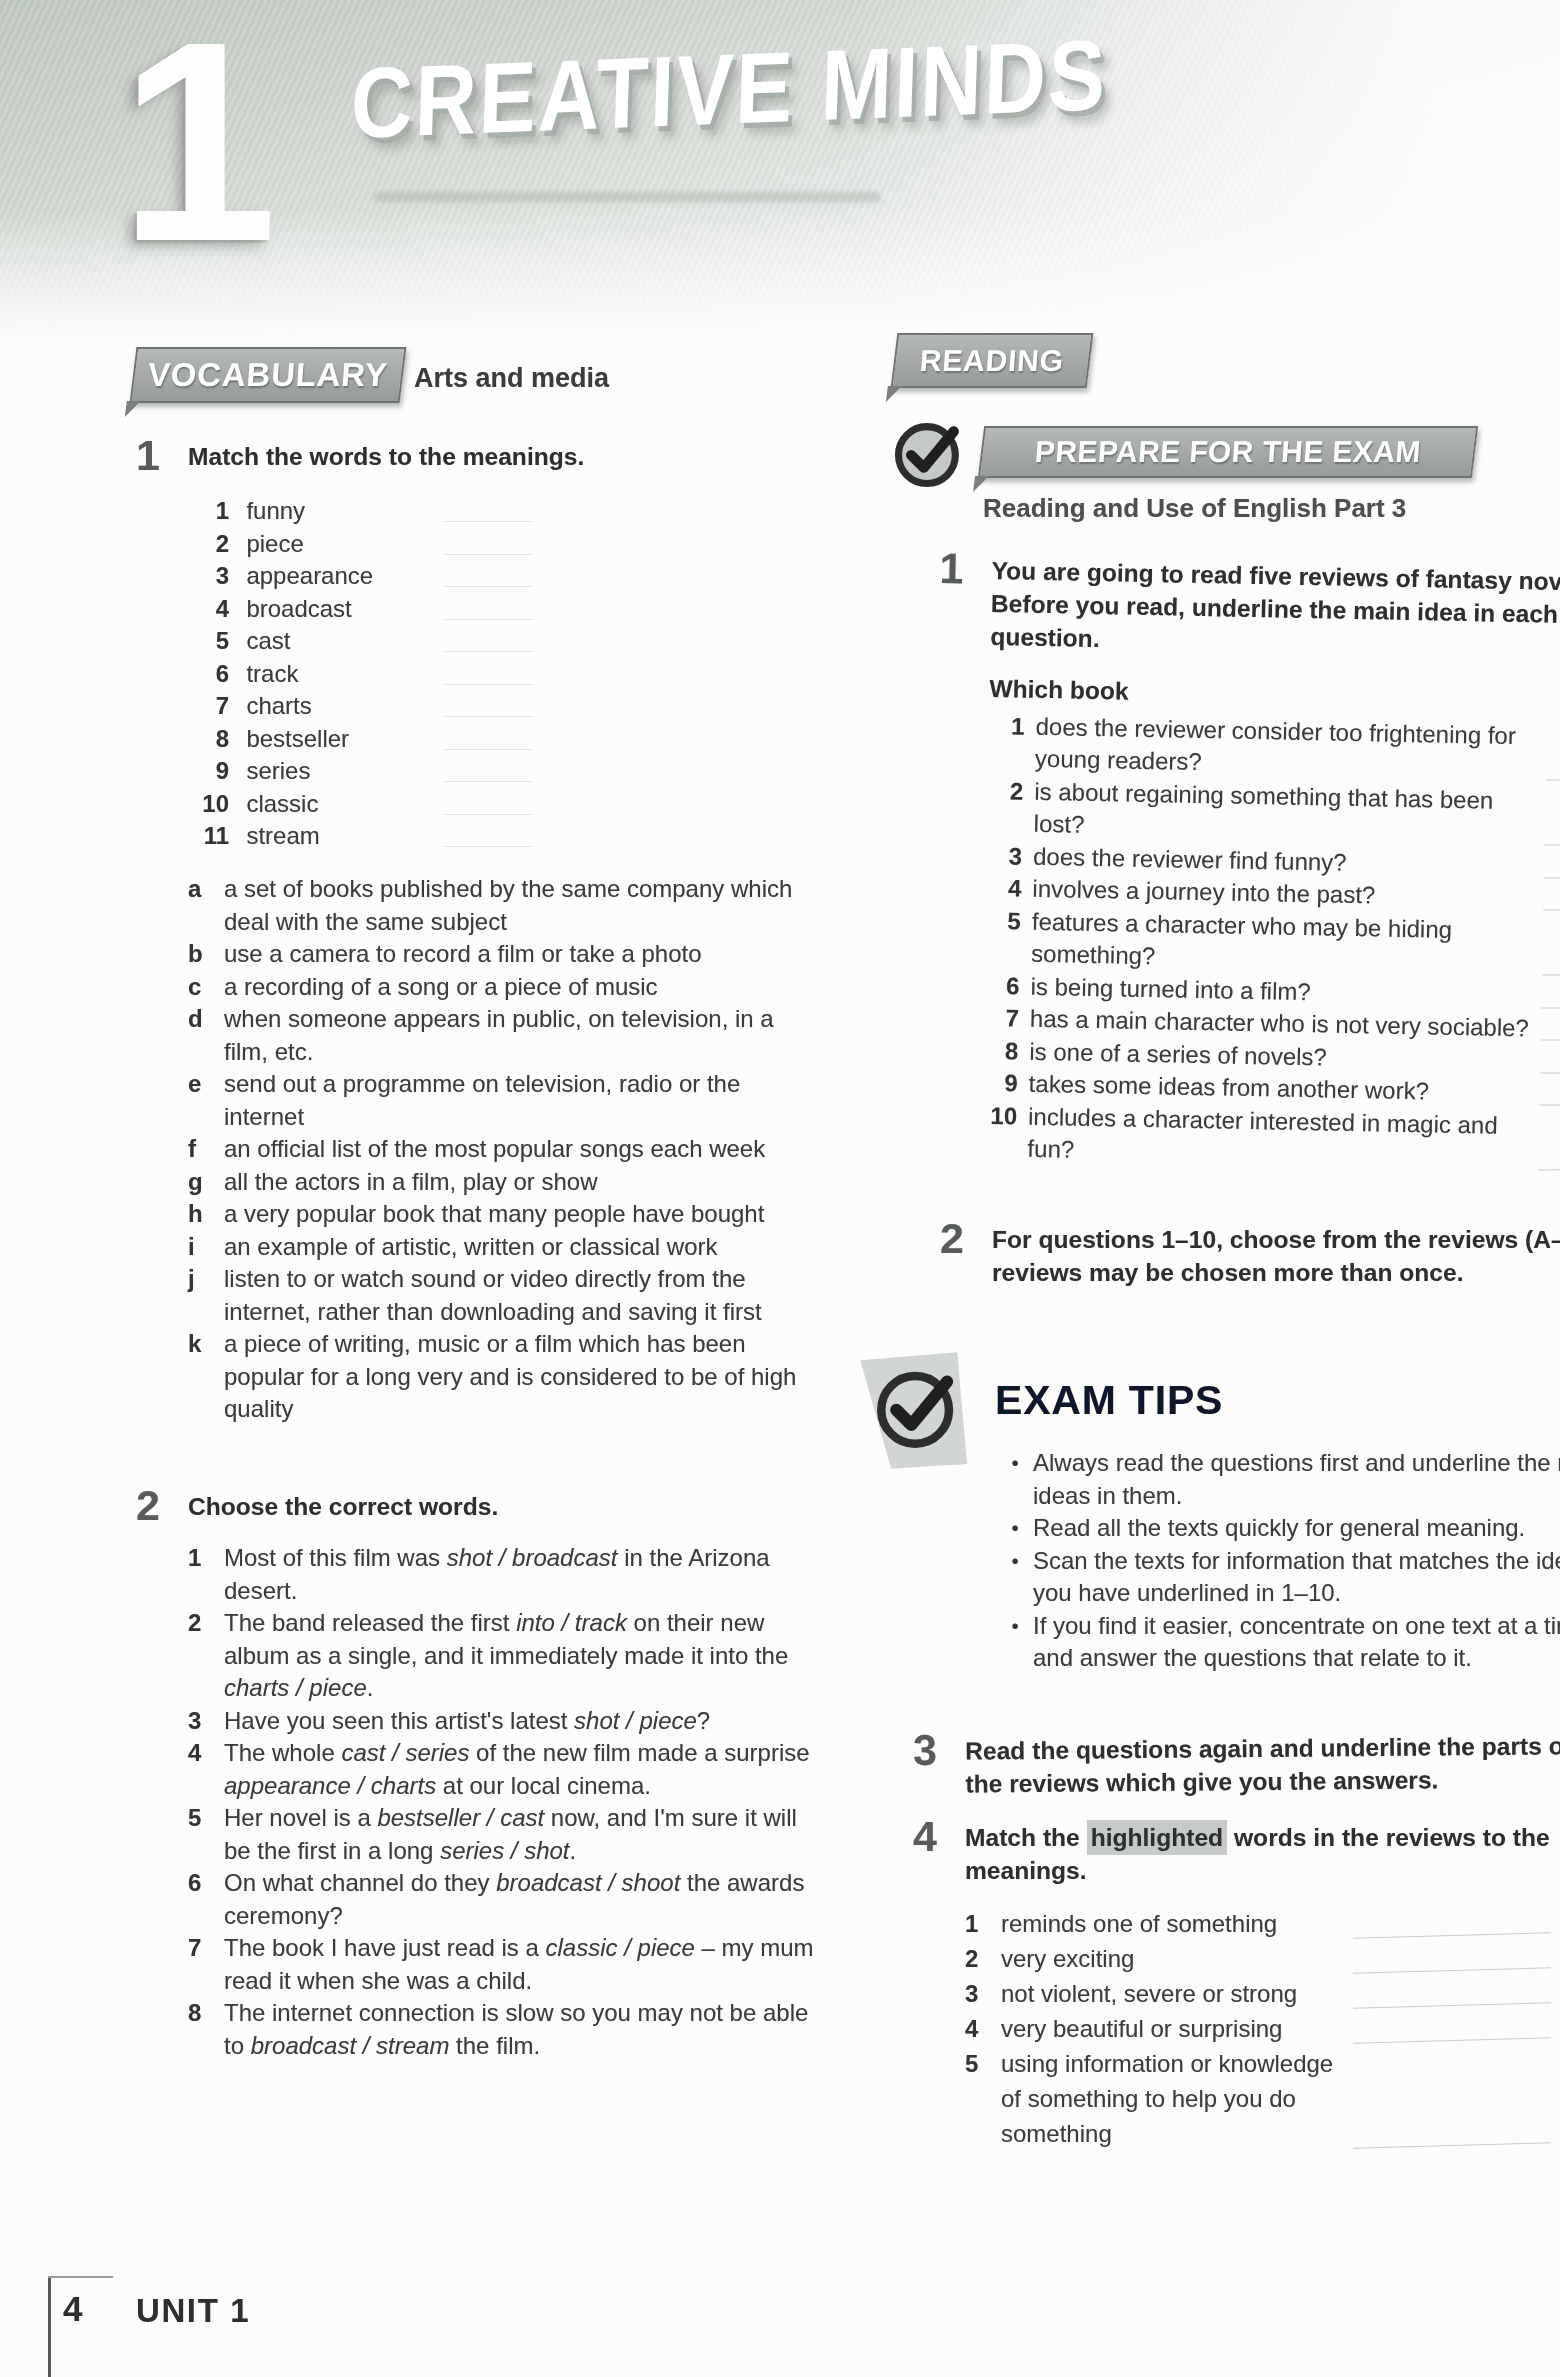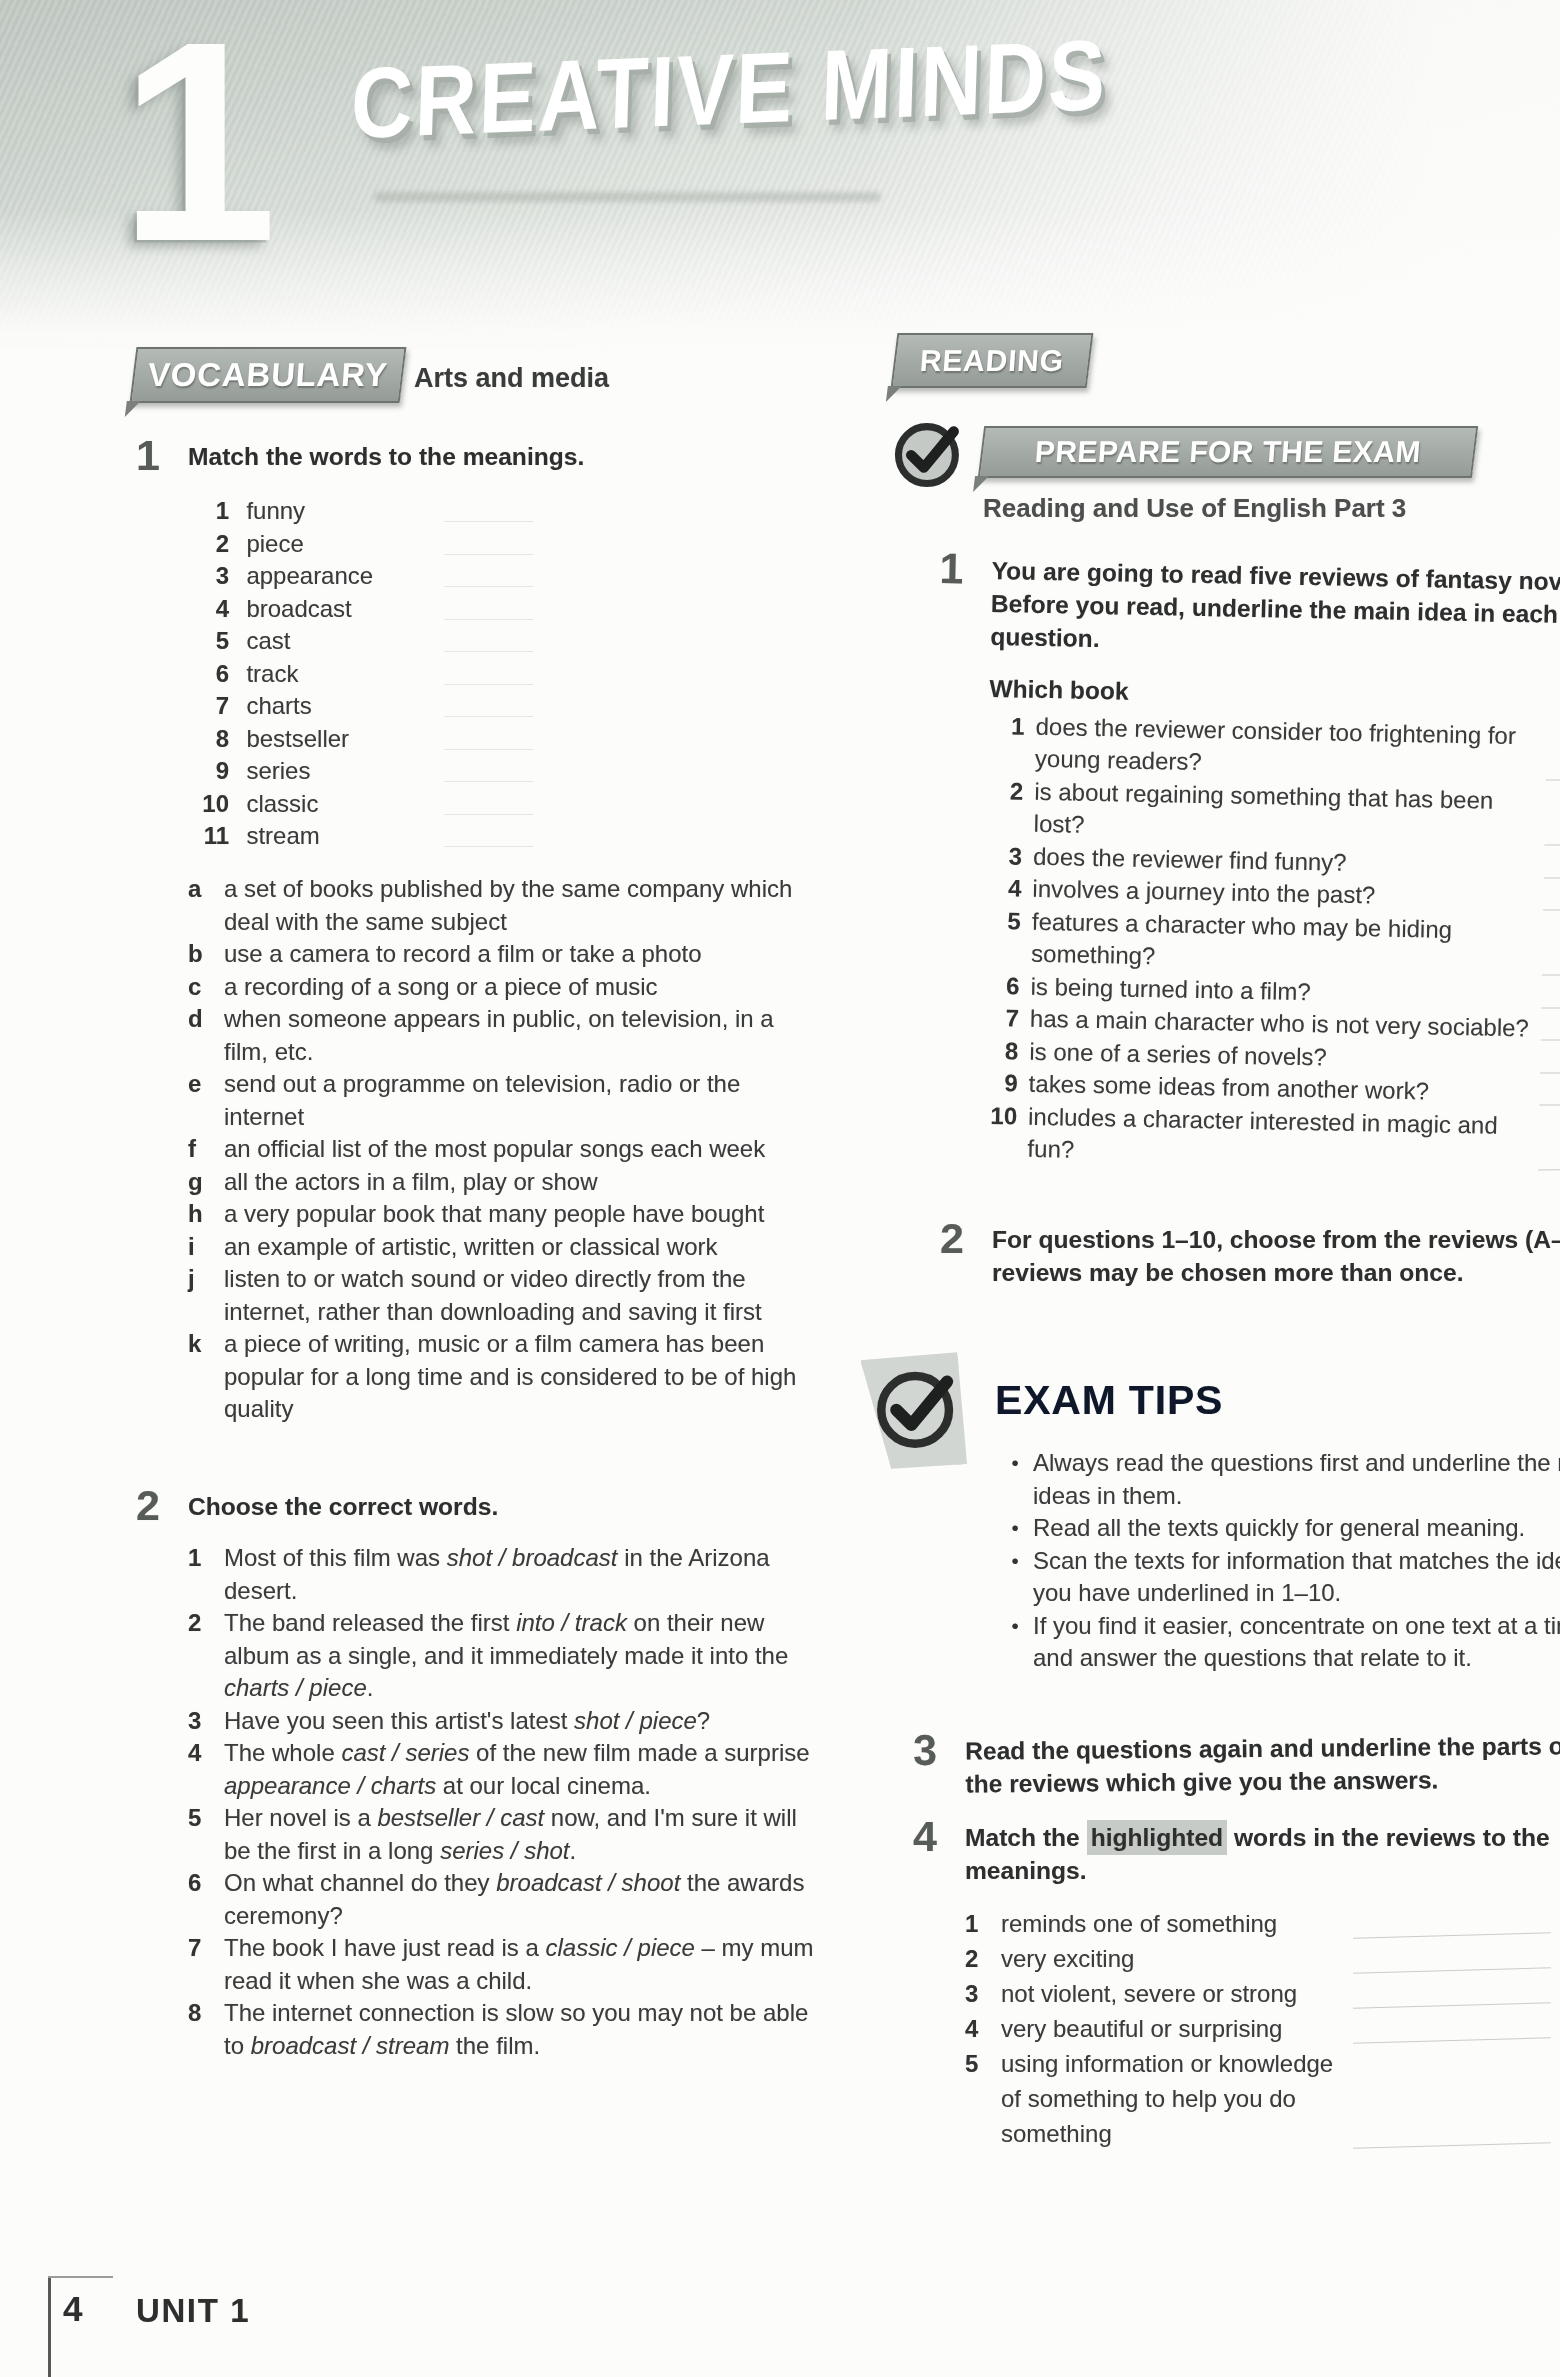--- a/index.html
+++ b/index.html
@@ -216,21 +216,21 @@
           <div class="row meaning">
             <span class="rn">i</span>
             <span class="rt">an example of artistic, written or classical work</span>
           </div>
           <div class="row meaning">
             <span class="rn">j</span>
             <span class="rt">listen to or watch sound or video directly from the internet, rather than downloading and saving it first</span>
           </div>
           <div class="row meaning">
             <span class="rn">k</span>
-            <span class="rt">a piece of writing, music or a film camera has been popular for a long time and is considered to be of high quality</span>
+            <span class="rt">a piece of writing, music or a film which has been popular for a long very and is considered to be of high quality</span>
           </div>
         </div>
     </div>
   </div>
 
   <div class="ex vex2">
     <div class="ex-num">2</div>
     <div class="ex-body">
       <div class="ex-title">Choose the correct words.</div>
       <div class="sentences">

